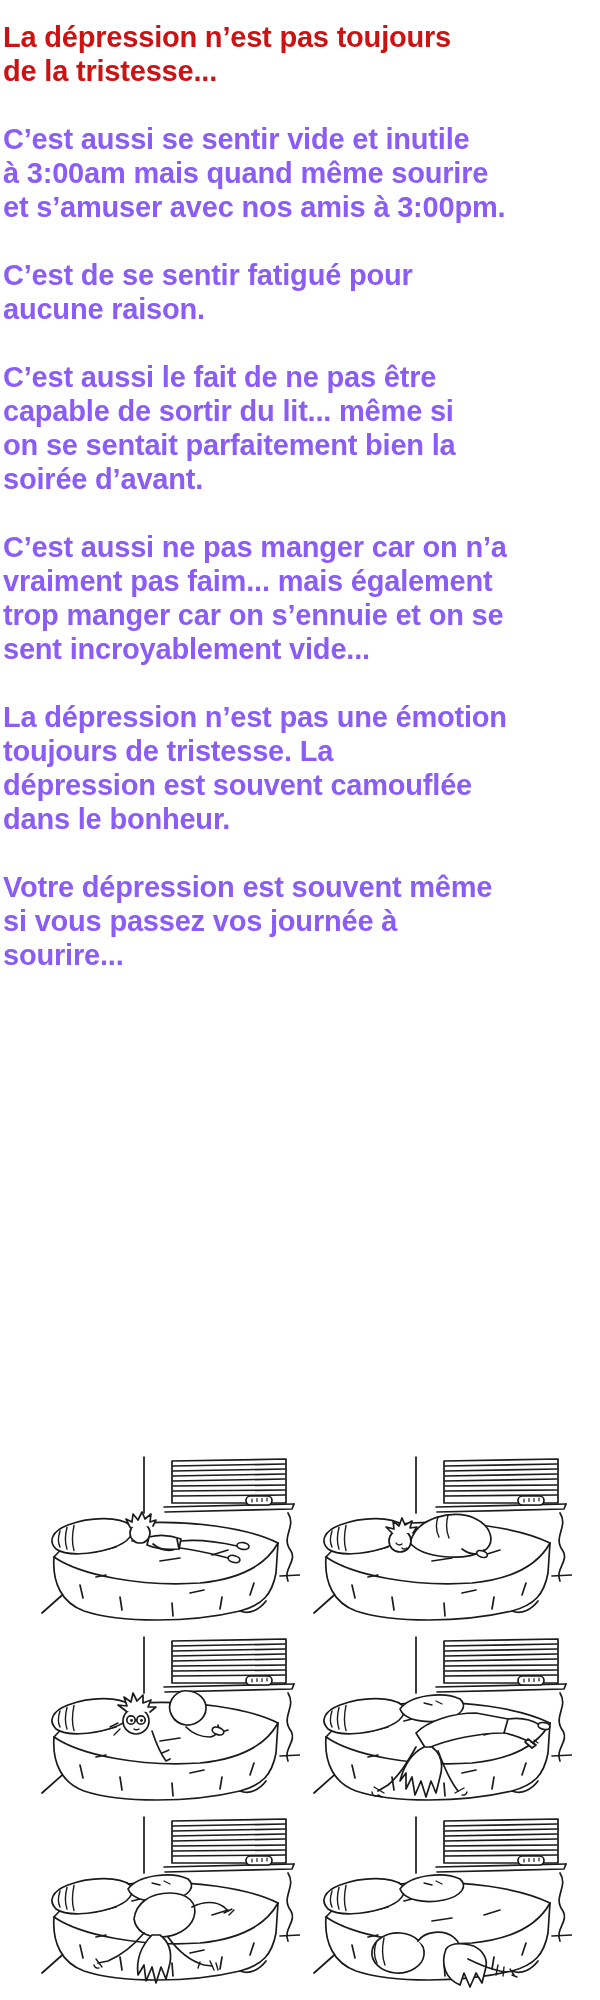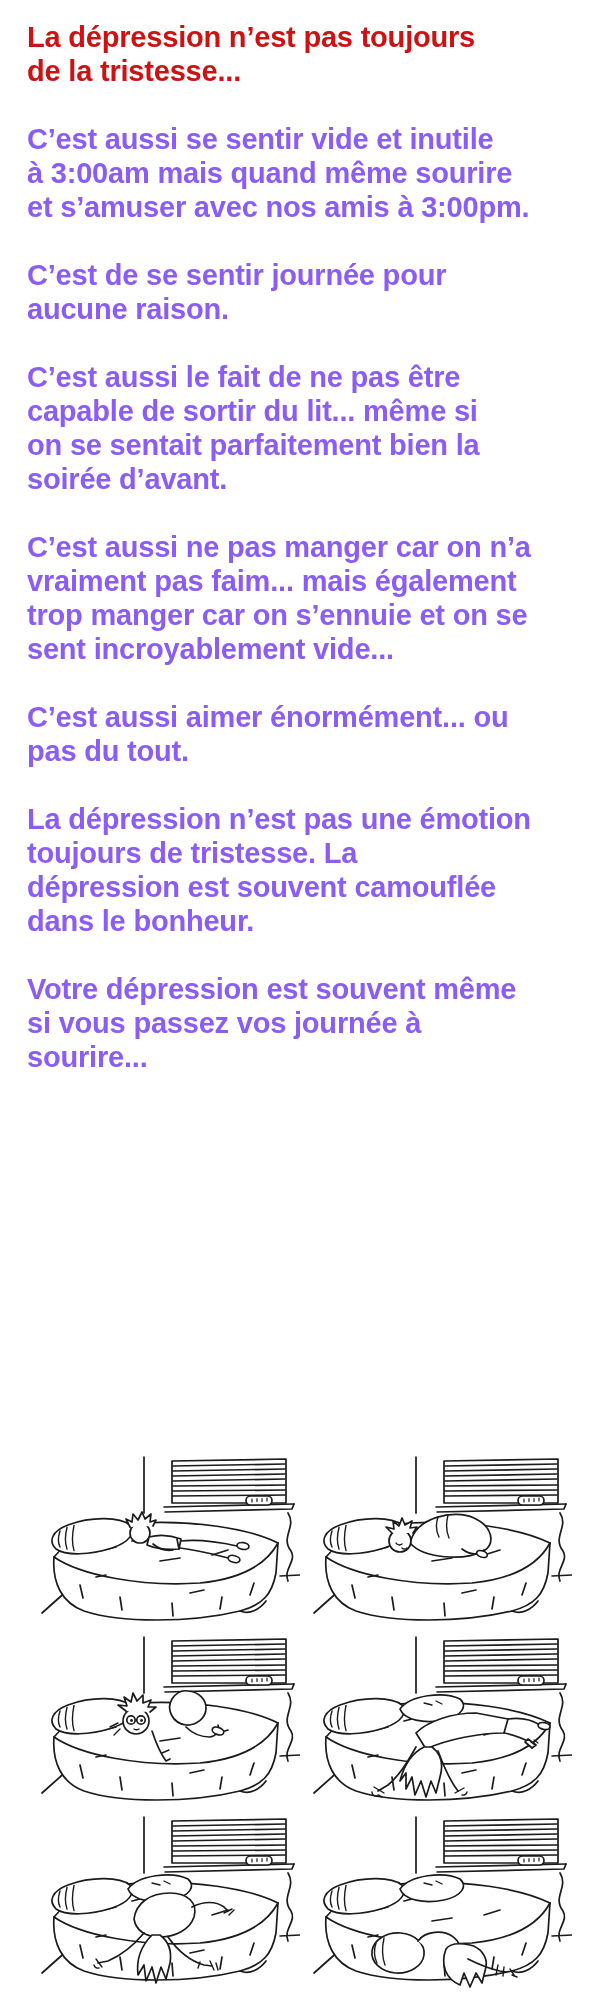--- a/index.html
+++ b/index.html
@@ -3,21 +3,21 @@
 <meta charset="utf-8">
 <style>
   html,body{margin:0;padding:0;}
   body{
     width:600px;height:2000px;position:relative;background:#ffffff;
     font-family:"Liberation Sans","DejaVu Sans",sans-serif;
     overflow:hidden;
   }
   .text-block{
     position:absolute;top:0;left:0;width:600px;
-    padding:20px 6px 0 27px;box-sizing:border-box;
+    padding:20px 6px 0 3px;box-sizing:border-box;
   }
   .para{
     margin:0 0 34px 0;
     font-size:29px;line-height:34px;font-weight:bold;
     color:#8b5cf6;white-space:pre-line;letter-spacing:-0.2px;
   }
   .title{
     color:#cc1212;
   }
   .comic-grid{
@@ -76,32 +76,30 @@
     </g>
   </defs>
 </svg>
 
 <div class="text-block">
   <p class="para title">La dépression n’est pas toujours
 de la tristesse...</p>
   <p class="para">C’est aussi se sentir vide et inutile
 à 3:00am mais quand même sourire
 et s’amuser avec nos amis à 3:00pm.</p>
-  <p class="para">C’est de se sentir journée pour
+  <p class="para">C’est de se sentir fatigué pour
 aucune raison.</p>
   <p class="para">C’est aussi le fait de ne pas être
 capable de sortir du lit... même si
 on se sentait parfaitement bien la
 soirée d’avant.</p>
   <p class="para">C’est aussi ne pas manger car on n’a
 vraiment pas faim... mais également
 trop manger car on s’ennuie et on se
 sent incroyablement vide...</p>
-  <p class="para">C’est aussi aimer énormément... ou
-pas du tout.</p>
   <p class="para">La dépression n’est pas une émotion
 toujours de tristesse. La
 dépression est souvent camouflée
 dans le bonheur.</p>
   <p class="para">Votre dépression est souvent même
 si vous passez vos journée à
 sourire...</p>
 </div>
 
 <div class="comic-grid">

